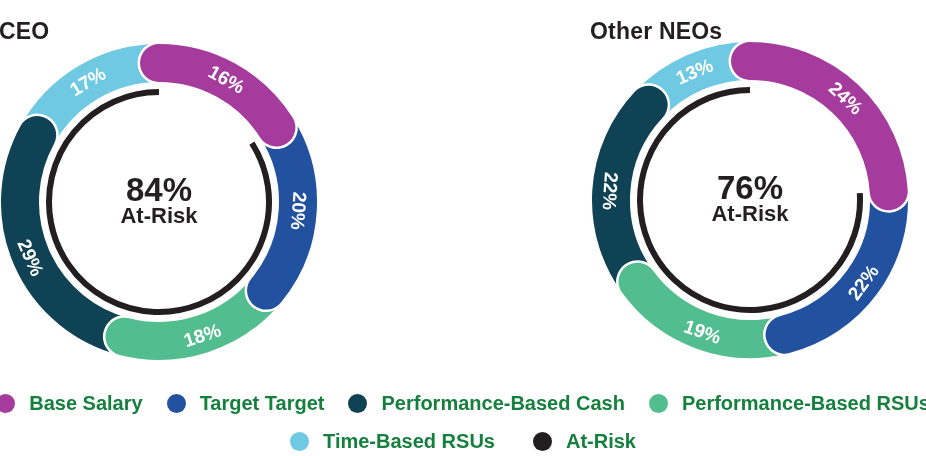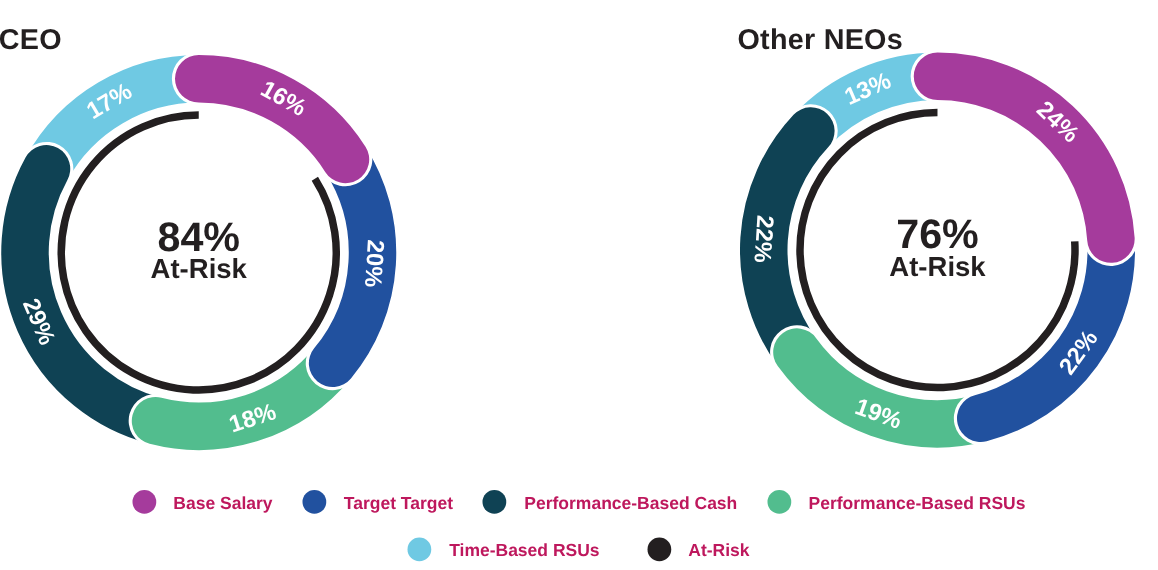--- a/index.html
+++ b/index.html
@@ -52,23 +52,23 @@
     align-items: center;
     gap: 14px;
   }
   .legend-dot {
     width: 19px;
     height: 19px;
     border-radius: 50%;
     flex: 0 0 auto;
   }
   .legend-label {
-    font-size: 14px;
+    font-size: 20px;
     font-weight: 700;
-    color: #be185d;
+    color: #15803d;
     white-space: nowrap;
   }
 </style>
 </head>
 <body>
 
 <div id="stage">
 
   <div id="chart-left" class="chart-block">
     <div class="chart-title">CEO</div>

